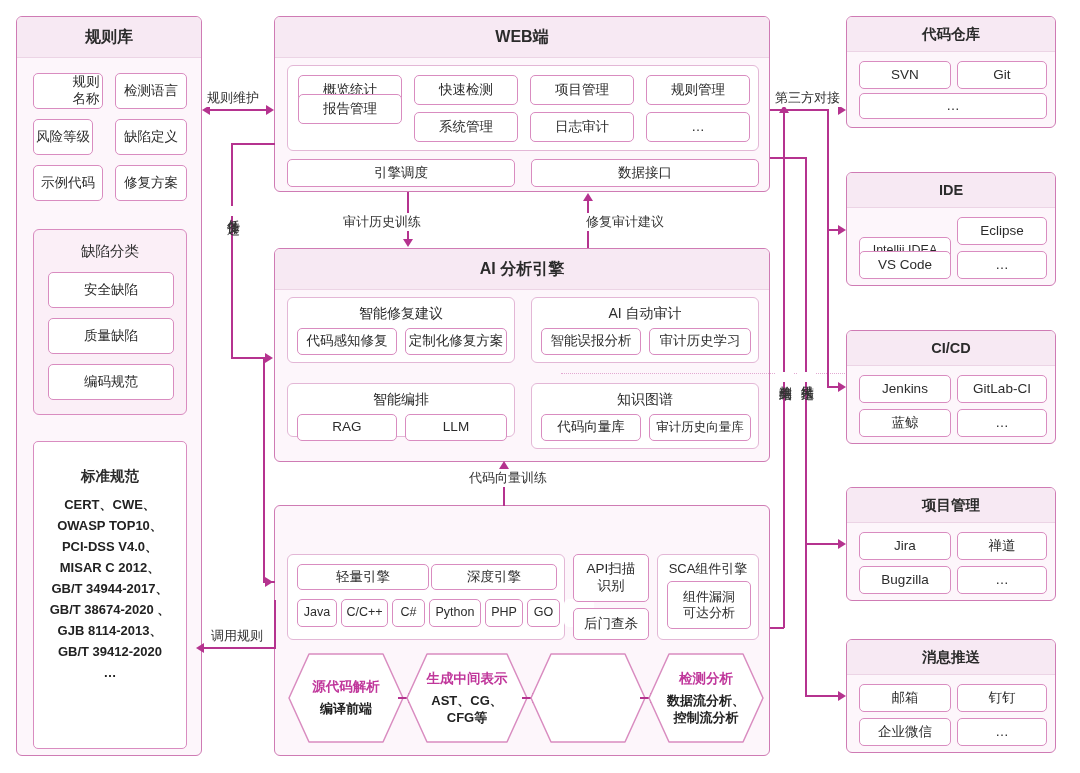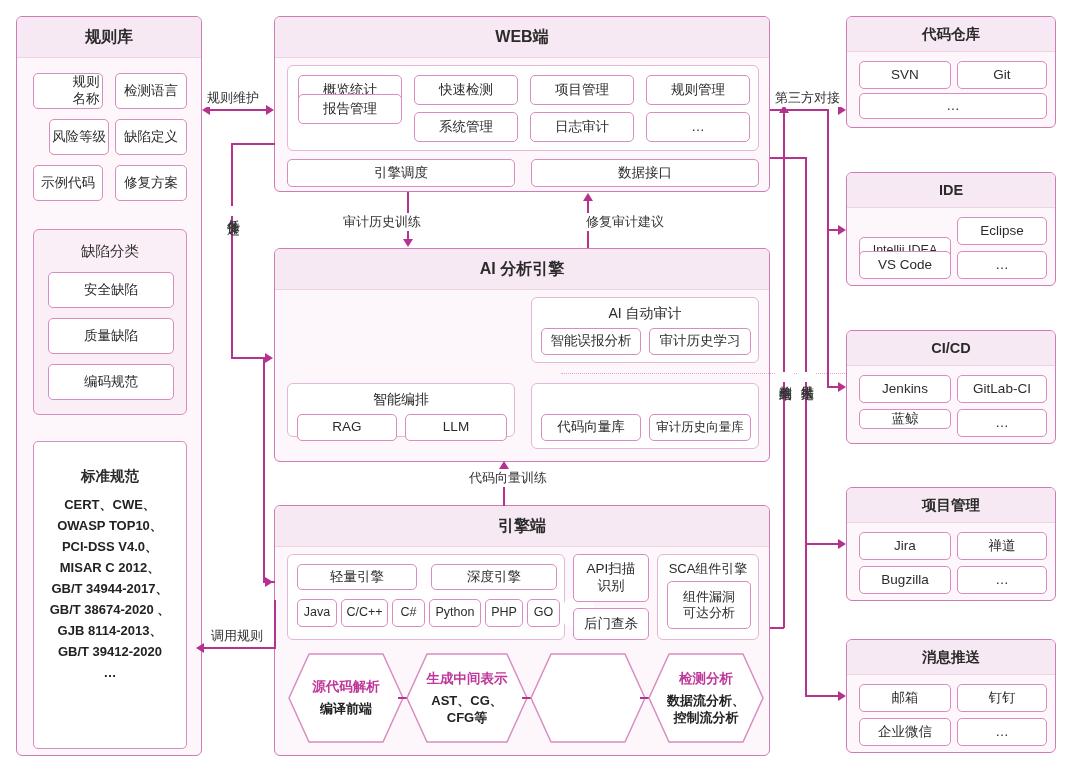--- a/index.html
+++ b/index.html
@@ -48,21 +48,21 @@
 </head>
 <body>
 
 <div id="canvas">
 
   <div class="panel" style="left:16px;top:16px;width:186px;height:740px;">
     <div class="ptitle">规则库</div>
 
     <div class="chip" style="position:absolute;left:16px;top:56px;width:70px;height:36px;padding-left:36px;">规则名称</div>
     <div class="chip" style="position:absolute;left:98px;top:56px;width:72px;height:36px;">检测语言</div>
-    <div class="chip" style="position:absolute;left:32px;top:102px;width:60px;height:36px;">风险等级</div>
+    <div class="chip" style="position:absolute;left:16px;top:102px;width:60px;height:36px;">风险等级</div>
     <div class="chip" style="position:absolute;left:98px;top:102px;width:72px;height:36px;">缺陷定义</div>
     <div class="chip" style="position:absolute;left:16px;top:148px;width:70px;height:36px;">示例代码</div>
     <div class="chip" style="position:absolute;left:98px;top:148px;width:72px;height:36px;">修复方案</div>
 
     <div style="position:absolute;left:16px;top:212px;width:154px;height:186px;border:1.3px solid #d98cc0;border-radius:6px;background:#fbeff7;box-sizing:border-box;">
       <div class="grouptitle" style="margin-top:12px;font-size:14.5px;">缺陷分类</div>
       <div class="chip" style="position:absolute;left:14px;top:42px;width:126px;height:36px;">安全缺陷</div>
       <div class="chip" style="position:absolute;left:14px;top:88px;width:126px;height:36px;">质量缺陷</div>
       <div class="chip" style="position:absolute;left:14px;top:134px;width:126px;height:36px;">编码规范</div>
     </div>
@@ -95,46 +95,51 @@
       <div class="chip" style="position:absolute;left:358px;top:46px;width:104px;height:30px;">…</div>
     </div>
 
     <div class="chip" style="position:absolute;left:256px;top:142px;width:228px;height:28px;">数据接口</div>
     <div class="chip" style="position:absolute;left:12px;top:142px;width:228px;height:28px;">引擎调度</div>
   </div>
 
   <div class="panel" style="left:274px;top:248px;width:496px;height:214px;">
     <div class="ptitle">AI 分析引擎</div>
 
+    <div class="group" style="left:12px;top:48px;width:228px;height:66px;">
+      <div class="grouptitle" style="margin-top:7px;">智能修复建议</div>
+      <div class="chip" style="position:absolute;left:9px;top:30px;width:100px;height:27px;">代码感知修复</div>
+      <div class="chip" style="position:absolute;left:117px;top:30px;width:102px;height:27px;">定制化修复方案</div>
+    </div>
 
     <div class="group" style="left:256px;top:48px;width:228px;height:66px;">
       <div class="grouptitle" style="margin-top:7px;">AI 自动审计</div>
       <div class="chip" style="position:absolute;left:9px;top:30px;width:100px;height:27px;">智能误报分析</div>
       <div class="chip" style="position:absolute;left:117px;top:30px;width:102px;height:27px;">审计历史学习</div>
     </div>
 
     <div class="dotted" style="left:286px;top:124px;width:472px;"></div>
 
     <div class="group" style="left:12px;top:134px;width:228px;height:54px;">
       <div class="grouptitle" style="margin-top:7px;">智能编排</div>
       <div class="chip" style="position:absolute;left:9px;top:30px;width:100px;height:27px;">RAG</div>
       <div class="chip" style="position:absolute;left:117px;top:30px;width:102px;height:27px;">LLM</div>
     </div>
 
     <div class="group" style="left:256px;top:134px;width:228px;height:66px;">
+      <div class="grouptitle" style="margin-top:7px;">知识图谱</div>
       <div class="chip" style="position:absolute;left:9px;top:30px;width:100px;height:27px;">代码向量库</div>
       <div class="chip" style="position:absolute;left:117px;top:30px;width:102px;height:27px;font-size:12.5px;">审计历史向量库</div>
     </div>
   </div>
 
   <div class="panel" style="left:274px;top:505px;width:496px;height:251px;">
-    <div class="ptitle">引擎端</div>
 
     <div class="group" style="left:12px;top:48px;width:278px;height:86px;">
-      <div class="chip" style="position:absolute;left:9px;top:9px;width:120px;height:26px;">轻量引擎</div>
+      <div class="chip" style="position:absolute;left:9px;top:9px;width:132px;height:26px;">轻量引擎</div>
       <div class="chip" style="position:absolute;left:143px;top:9px;width:126px;height:26px;">深度引擎</div>
 
       <div class="chip" style="position:absolute;left:9px;top:44px;width:40px;height:28px;font-size:12.5px;">Java</div>
       <div class="chip" style="position:absolute;left:53px;top:44px;width:47px;height:28px;font-size:12.5px;">C/C++</div>
       <div class="chip" style="position:absolute;left:104px;top:44px;width:33px;height:28px;font-size:12.5px;">C#</div>
       <div class="chip" style="position:absolute;left:141px;top:44px;width:52px;height:28px;font-size:12.5px;">Python</div>
       <div class="chip" style="position:absolute;left:197px;top:44px;width:38px;height:28px;font-size:12.5px;">PHP</div>
       <div class="chip" style="position:absolute;left:239px;top:44px;width:33px;height:28px;font-size:12.5px;">GO</div>
       <div class="chip" style="position:absolute;left:276px;top:44px;width:30px;height:28px;font-size:12.5px;border:none;">…</div>
     </div>
@@ -211,21 +216,21 @@
     <div class="chip" style="position:absolute;left:12px;top:44px;width:92px;height:28px;font-size:12.5px;margin-top:20px;">Intellij IDEA</div>
     <div class="chip" style="position:absolute;left:110px;top:44px;width:90px;height:28px;">Eclipse</div>
     <div class="chip" style="position:absolute;left:12px;top:78px;width:92px;height:28px;">VS Code</div>
     <div class="chip" style="position:absolute;left:110px;top:78px;width:90px;height:28px;">…</div>
   </div>
 
   <div class="panel small" style="left:846px;top:330px;width:210px;height:114px;">
     <div class="ptitle">CI/CD</div>
     <div class="chip" style="position:absolute;left:12px;top:44px;width:92px;height:28px;">Jenkins</div>
     <div class="chip" style="position:absolute;left:110px;top:44px;width:90px;height:28px;">GitLab-CI</div>
-    <div class="chip" style="position:absolute;left:12px;top:78px;width:92px;height:20px;">蓝鲸</div>
+    <div class="chip" style="position:absolute;left:12px;top:78px;width:92px;height:28px;">蓝鲸</div>
     <div class="chip" style="position:absolute;left:110px;top:78px;width:90px;height:28px;">…</div>
   </div>
 
   <div class="panel small" style="left:846px;top:487px;width:210px;height:114px;">
     <div class="ptitle">项目管理</div>
     <div class="chip" style="position:absolute;left:12px;top:44px;width:92px;height:28px;">Jira</div>
     <div class="chip" style="position:absolute;left:110px;top:44px;width:90px;height:28px;">禅道</div>
     <div class="chip" style="position:absolute;left:12px;top:78px;width:92px;height:28px;">Bugzilla</div>
     <div class="chip" style="position:absolute;left:110px;top:78px;width:90px;height:28px;">…</div>
   </div>

